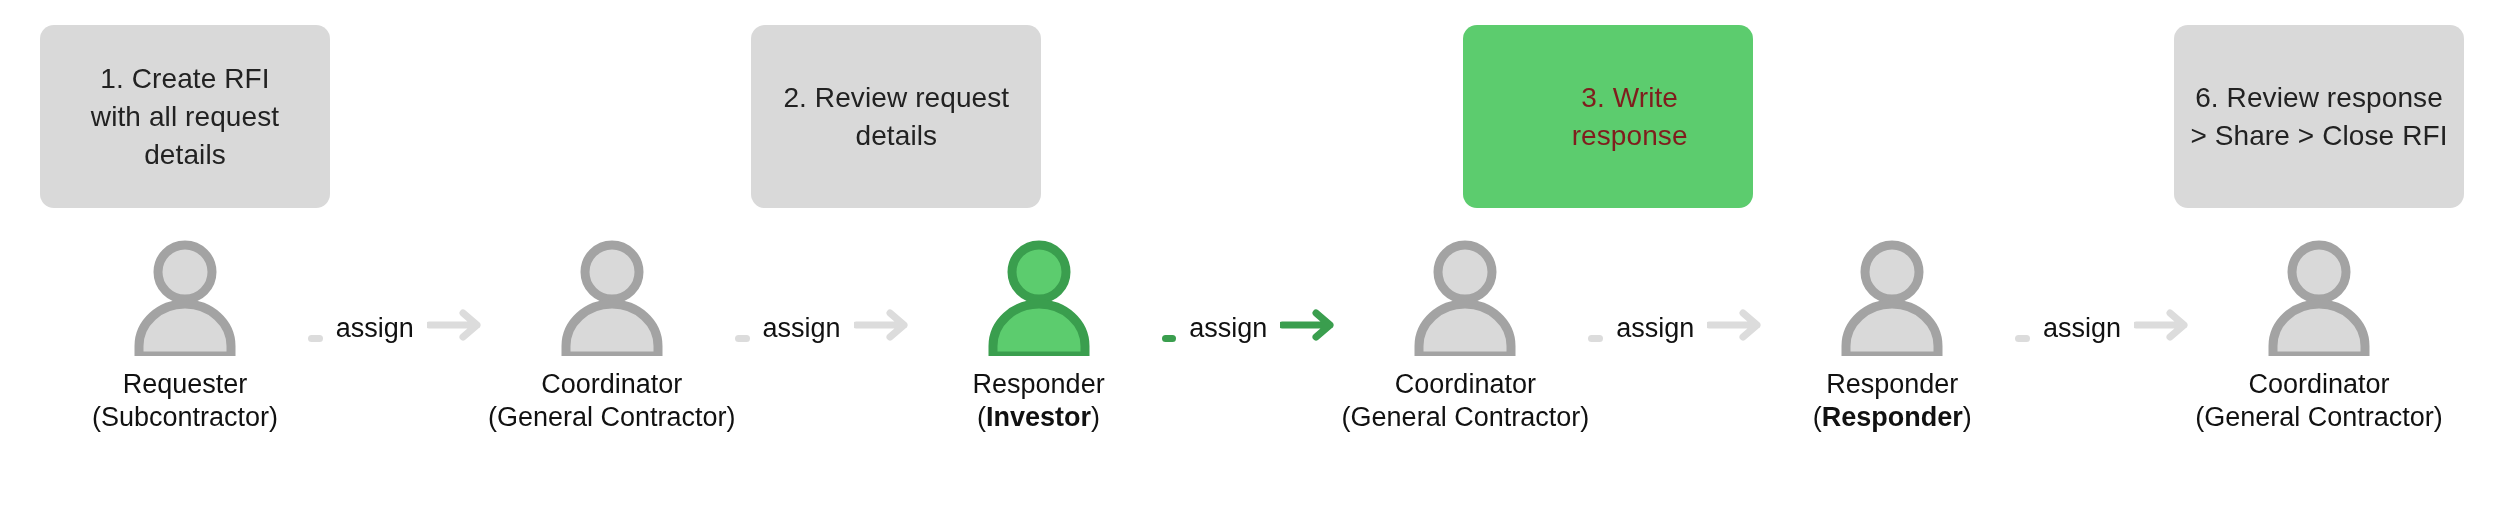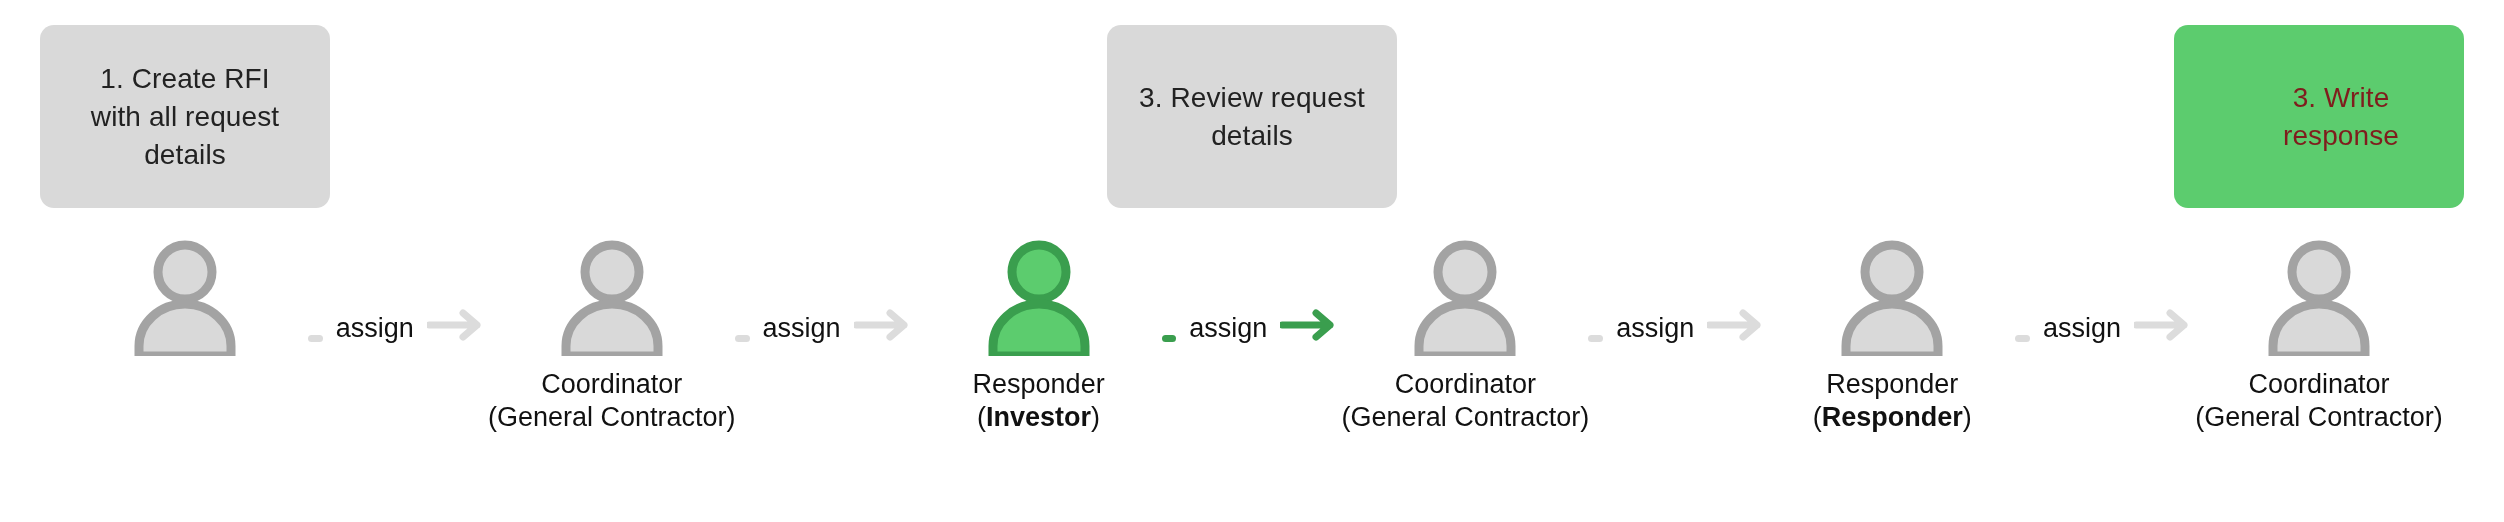--- a/index.html
+++ b/index.html
@@ -140,36 +140,44 @@
 
 <div id="stage">
 
   <div class="cards-row">
       <div class="card">
         <div class="card-label">1. Create RFI
 with all request
 details</div>
       </div>
       <div class="card">
-        <div class="card-label">3. Review request
+        <div class="card-label">2. Review request
 details</div>
       </div>
       <div class="card active">
         <div class="card-label">3. Write response</div>
       </div>
+      <div class="card">
+        <div class="card-label">6. Review response
+&gt; Share &gt; Close RFI</div>
+      </div>
     </div>
 
   <div class="flow-row">
       <div class="actor">
         <span>
           <svg class="person-icon" viewBox="0 0 120 118" xmlns="http://www.w3.org/2000/svg">
             <circle cx="60" cy="34" r="27" fill="#D9D9D9" stroke="#A3A3A3" stroke-width="9"></circle>
             <path d="M14 118 L14 108 a46 42 0 0 1 92 0 L106 118 Z" fill="#D9D9D9" stroke="#A3A3A3" stroke-width="9" stroke-linejoin="round"></path>
           </svg>
         </span>
+        <div class="actor-label">
+          <span class="role-line">Requester</span>
+          <span class="org-line">(Subcontractor)</span>
+        </div>
       </div>
       <div class="actor">
         <span>
           <svg class="person-icon" viewBox="0 0 120 118" xmlns="http://www.w3.org/2000/svg">
             <circle cx="60" cy="34" r="27" fill="#D9D9D9" stroke="#A3A3A3" stroke-width="9"></circle>
             <path d="M14 118 L14 108 a46 42 0 0 1 92 0 L106 118 Z" fill="#D9D9D9" stroke="#A3A3A3" stroke-width="9" stroke-linejoin="round"></path>
           </svg>
         </span>
         <div class="actor-label">
           <span class="role-line">Coordinator</span>

